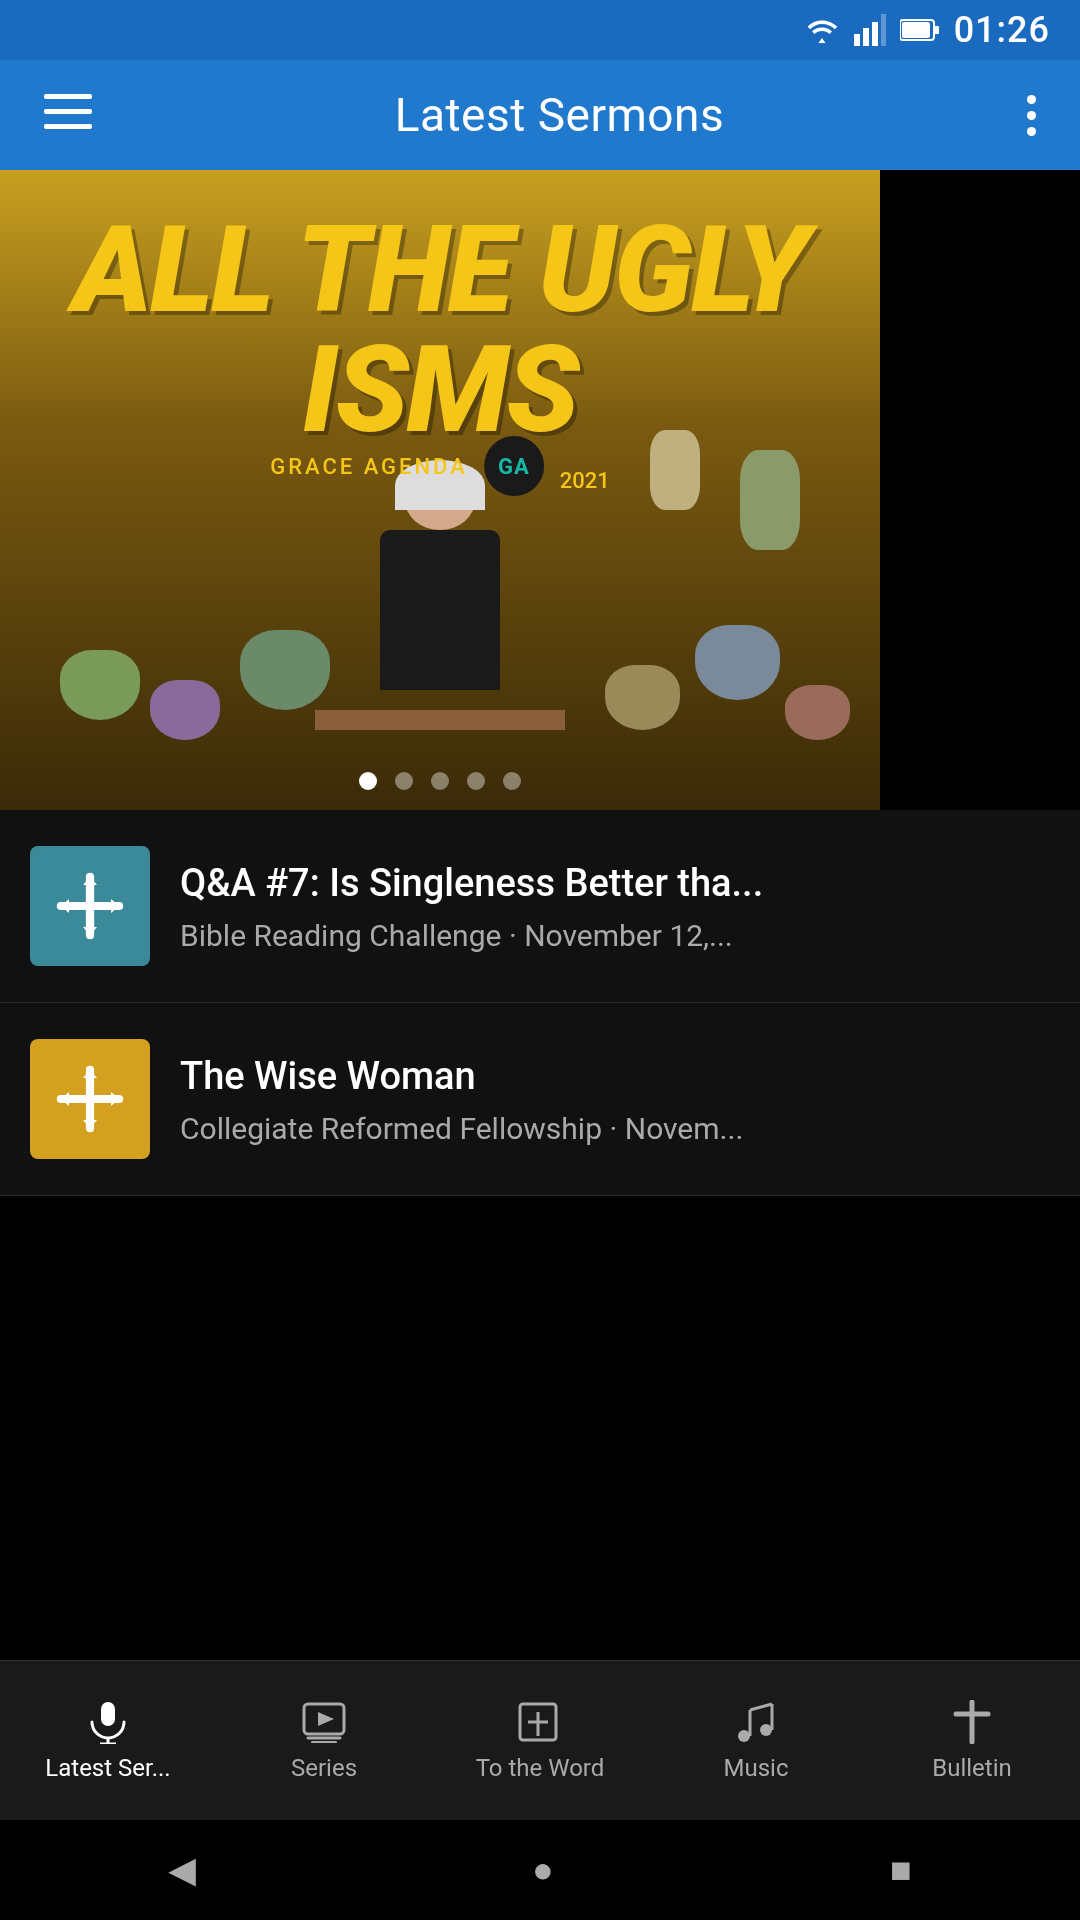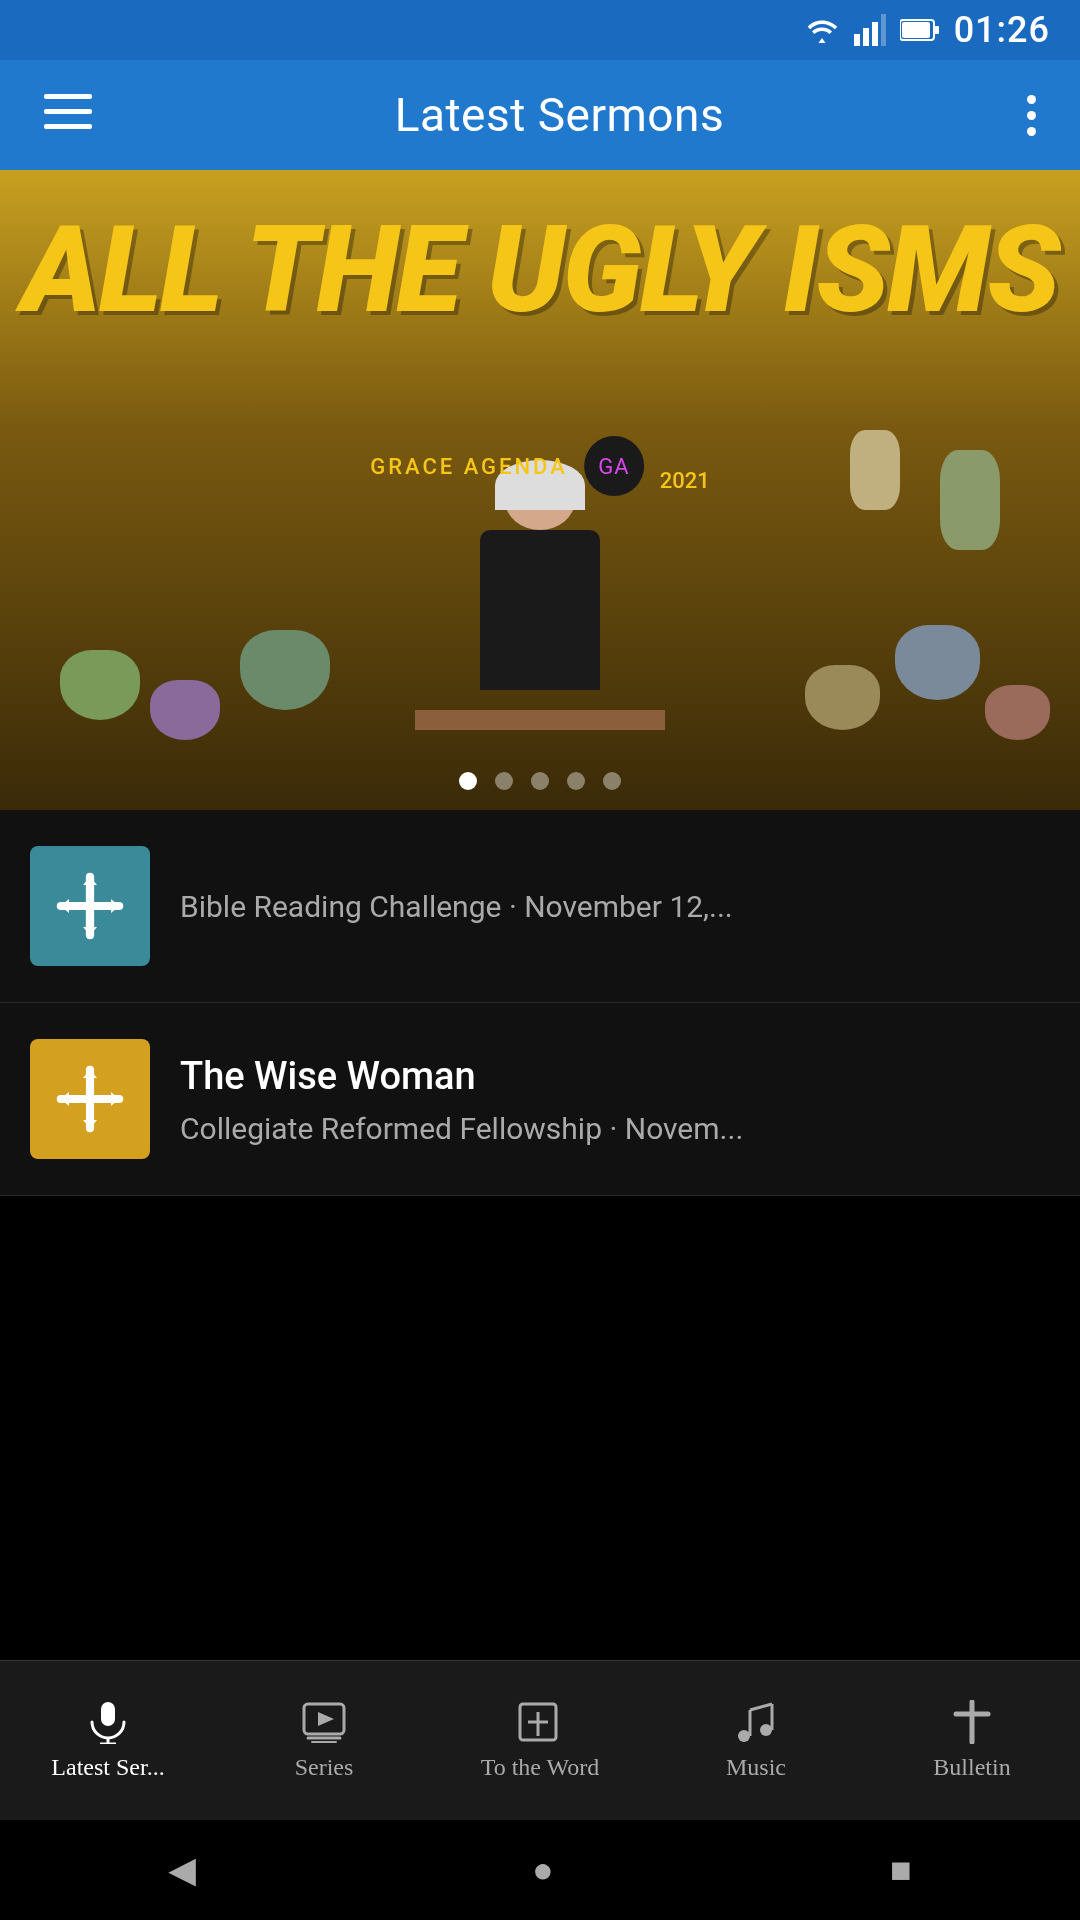--- a/index.html
+++ b/index.html
@@ -67,21 +67,21 @@
     }
     .more-dot {
       width: 9px;
       height: 9px;
       background: white;
       border-radius: 50%;
     }
 
     
     .hero-banner {
-      width: 1080px;
+      width: 880px;
       height: 640px;
       background: linear-gradient(180deg, #c8a020 0%, #7a5a10 40%, #3a2a08 100%);
       position: relative;
       overflow: hidden;
     }
     .hero-text {
       position: absolute;
       top: 40px;
       left: 0;
       right: 0;
@@ -107,29 +107,29 @@
       text-align: right;
     }
     .hero-subtitle-text {
       color: #f5c518;
       font-size: 22px;
       letter-spacing: 3px;
       font-weight: 500;
     }
     .hero-badge {
       background: #1a1a1a;
-      color: #d946ef;
+      color: #14b8a6;
       border-radius: 50%;
       width: 60px;
       height: 60px;
       display: flex;
       align-items: center;
       justify-content: center;
       font-size: 22px;
-      font-weight: normal;
+      font-weight: bold;
       letter-spacing: 1px;
     }
     .hero-year {
       color: #f5c518;
       font-size: 22px;
       font-weight: 500;
       margin-top: 28px;
     }
 
     
@@ -311,21 +311,20 @@
       align-items: center;
       gap: 10px;
       flex: 1;
       cursor: pointer;
       padding: 16px 0;
     }
     .nav-label {
       font-size: 24px;
       color: #aaa;
       text-align: center;
-      font-family: Liberation Serif, serif;
     }
     .nav-label.active {
       color: white;
     }
 
     
     .system-nav {
       background: #000;
       height: 100px;
       display: flex;
@@ -444,20 +443,21 @@
         <line x1="30" y1="5" x2="30" y2="55" stroke="white" stroke-width="7"></line>
         <line x1="5" y1="30" x2="55" y2="30" stroke="white" stroke-width="7"></line>
 
         <polygon points="24,12 30,5 36,12" fill="white"></polygon>
         <polygon points="24,48 30,55 36,48" fill="white"></polygon>
         <polygon points="12,24 5,30 12,36" fill="white"></polygon>
         <polygon points="48,24 55,30 48,36" fill="white"></polygon>
       </svg>
     </div>
     <div class="sermon-info">
+      <div class="sermon-title">Q&amp;A #7: Is Singleness Better tha...</div>
       <div class="sermon-meta">Bible Reading Challenge · November 12,...</div>
     </div>
   </div>
 
 
   <div class="sermon-item">
     <div class="sermon-thumb gold">
       <svg class="cross-svg" viewBox="0 0 60 60" fill="none">
         <line x1="30" y1="5" x2="30" y2="55" stroke="white" stroke-width="7" stroke-linecap="round"></line>
         <line x1="5" y1="30" x2="55" y2="30" stroke="white" stroke-width="7" stroke-linecap="round"></line>

